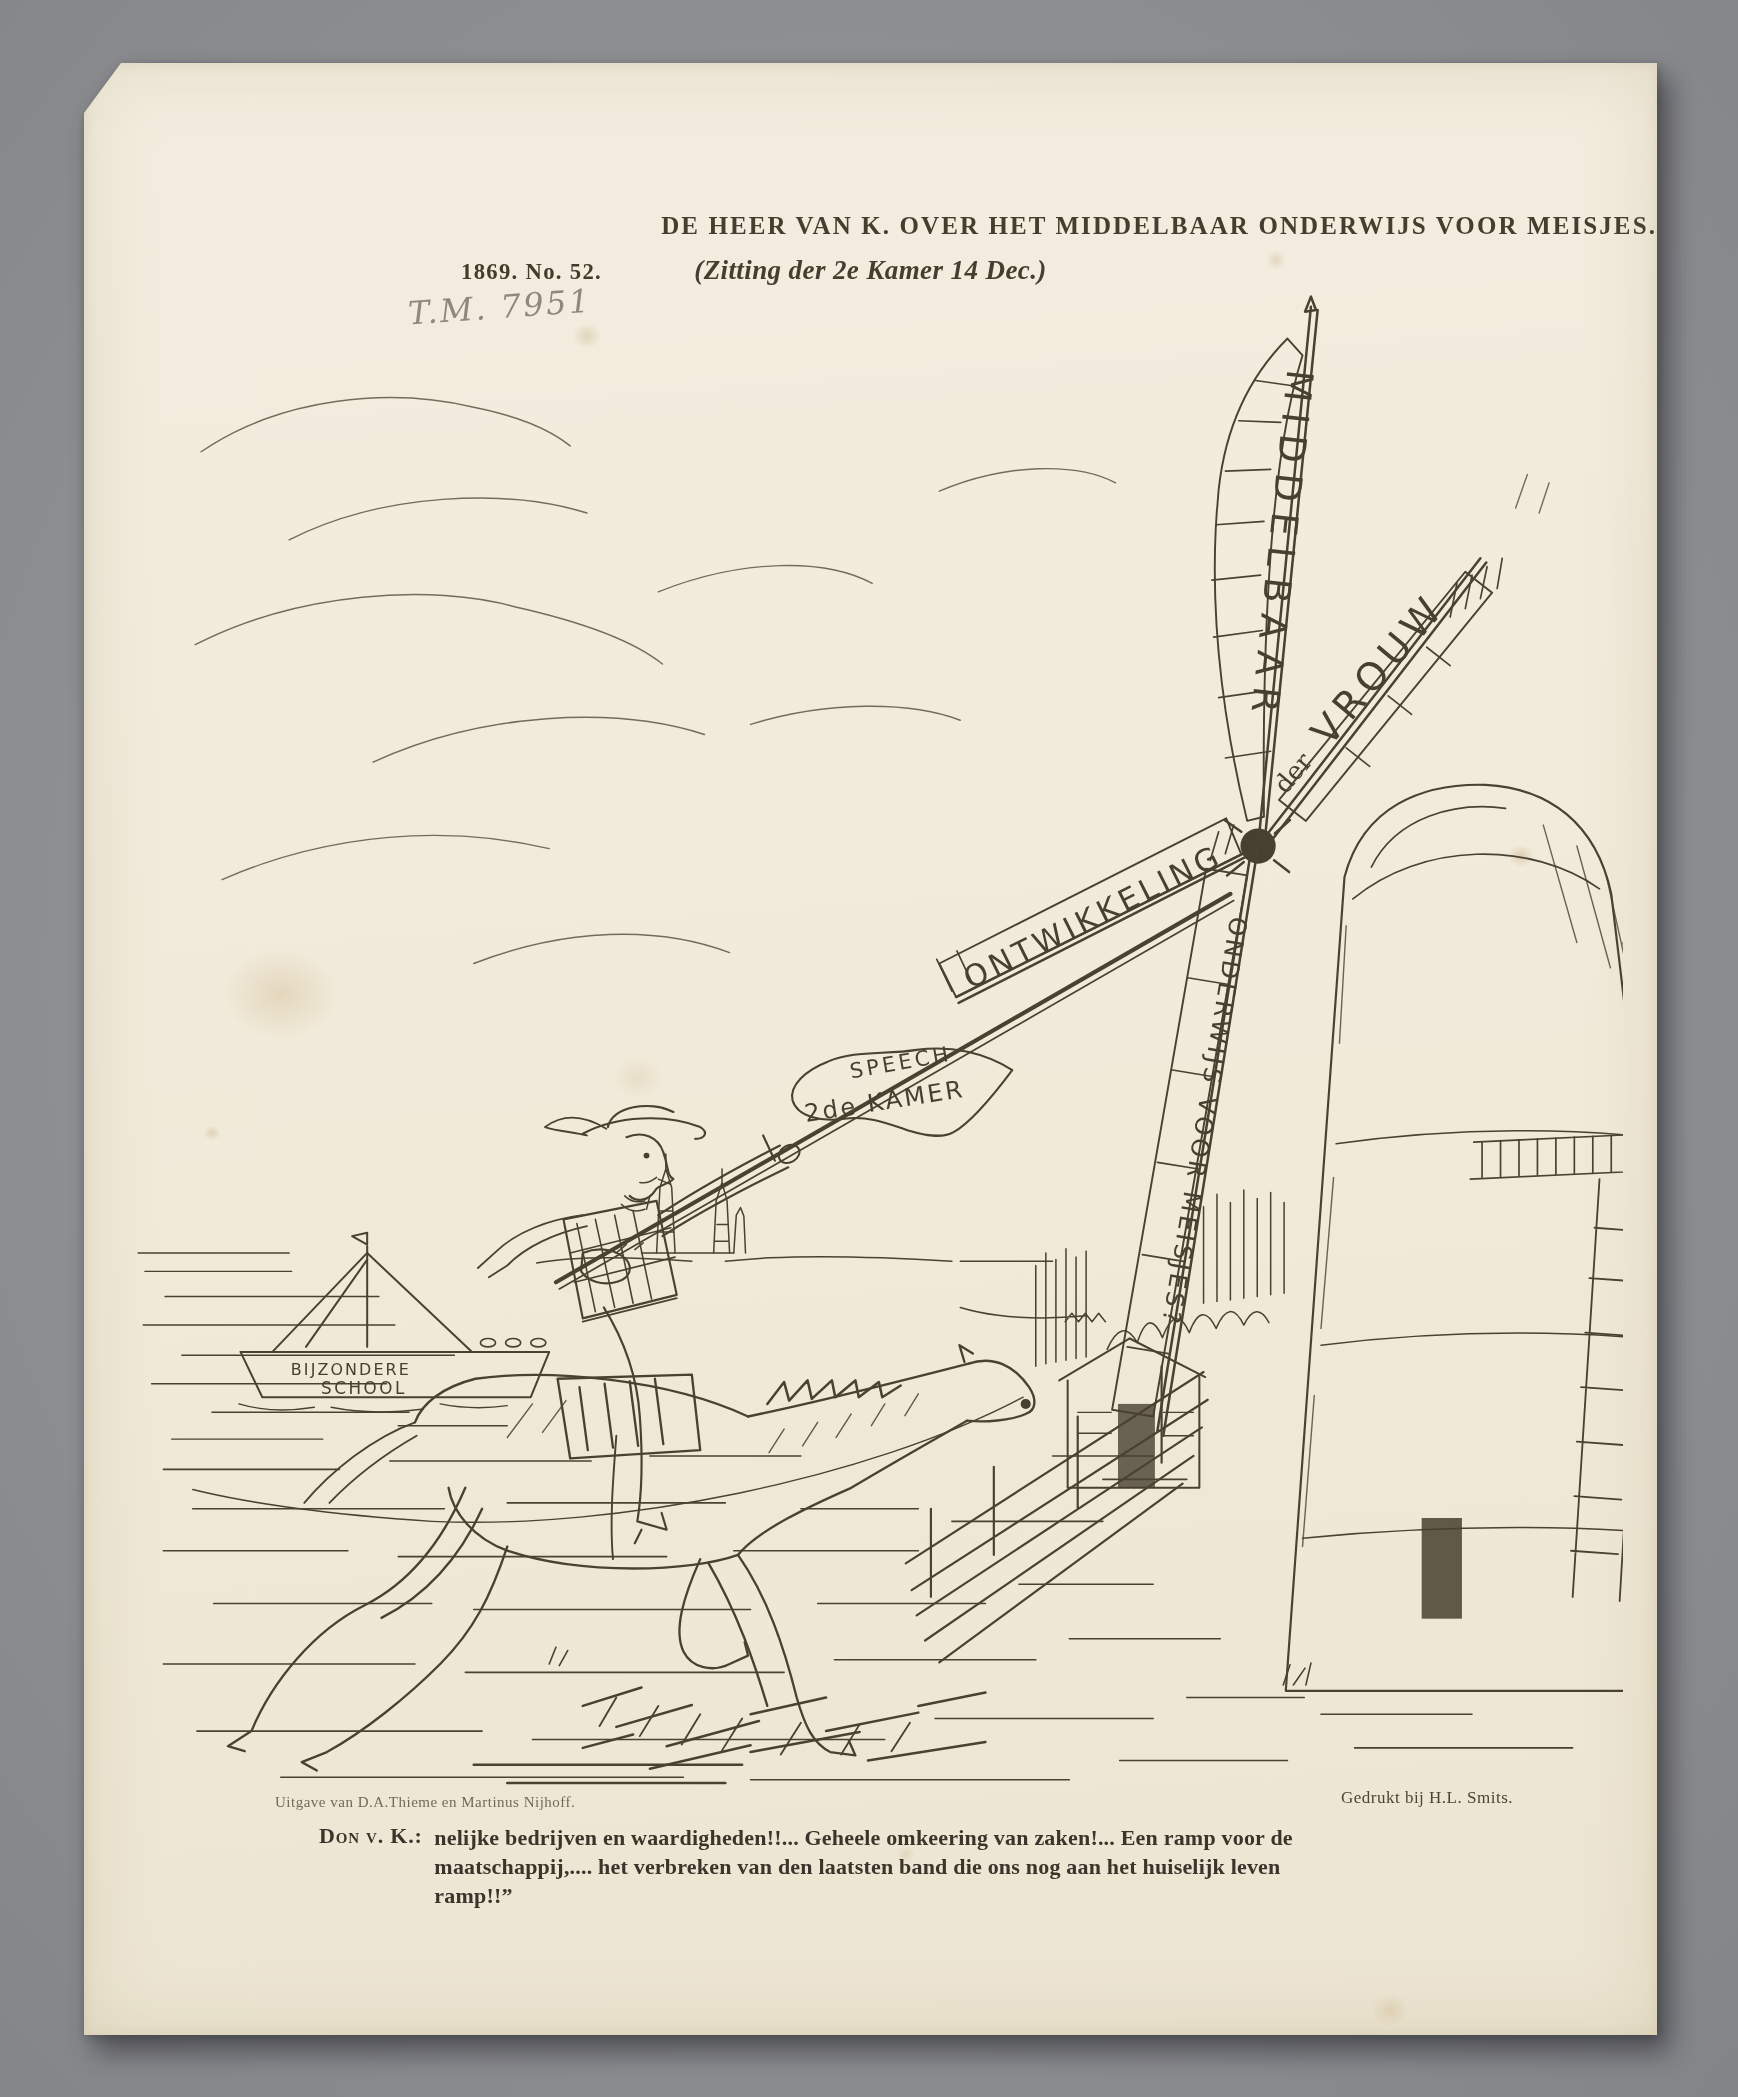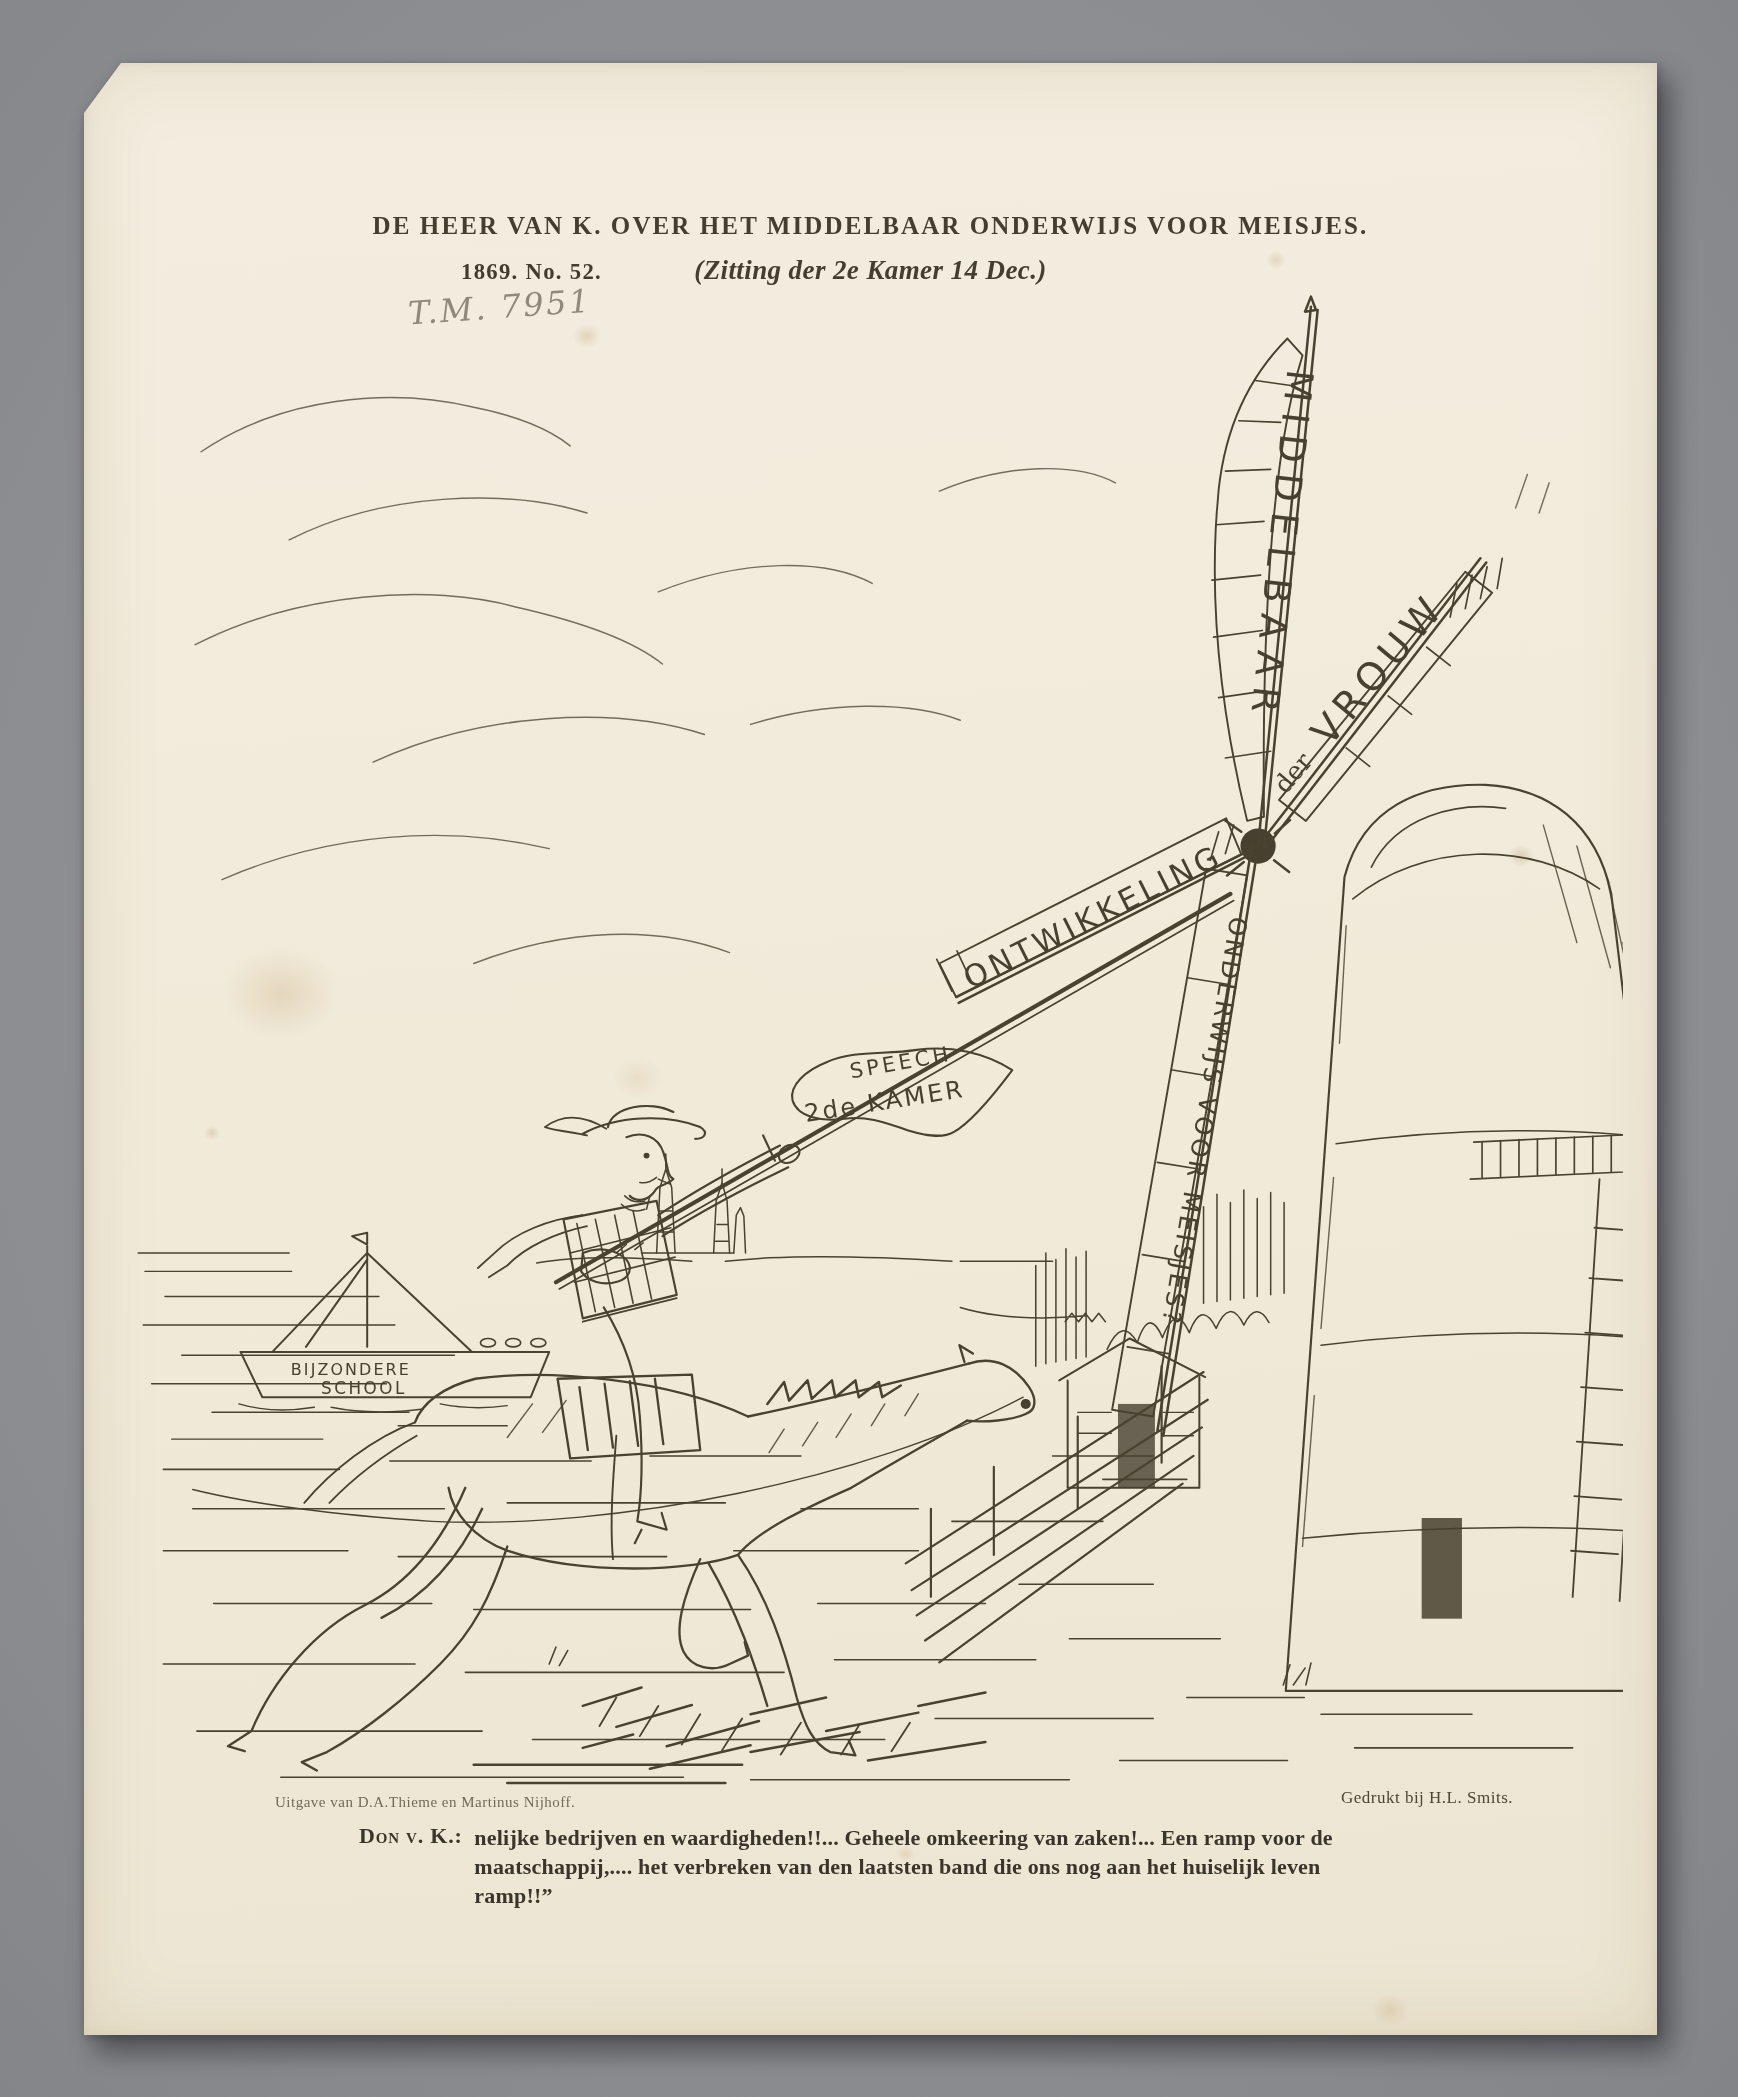--- a/index.html
+++ b/index.html
@@ -26,33 +26,33 @@
       radial-gradient(12.6px 11px at 822px 1791px, rgba(186,150,100,.22), rgba(186,150,100,0) 75%),
       radial-gradient(34px 28.5px at 554px 1015px, rgba(200,168,120,.18), rgba(200,168,120,0) 75%),
       linear-gradient(176deg,#f2eddf 0%,#f0ead9 55%,#ece5d2 100%);
     clip-path:polygon(37px 0px, 1573px 0px, 1573px 1972px, 0px 1972px, 0px 50px);
   }
   .paper::after{
     content:"";position:absolute;inset:0;pointer-events:none;
     box-shadow:inset 0 0 76px rgba(150,125,80,.18), inset 0 0 11.7px rgba(140,115,75,.12);
   }
   .series{position:absolute;left:337px;top:196px;font-weight:bold;font-size:22.7px;letter-spacing:1.3px;color:#423c2d;margin-left:40px;}
-  .title{position:absolute;left:0;right:0;top:149px;margin:0;text-align:center;
+  .title{position:absolute;left:0;right:0;top:149px;margin:0;text-align:right;
     font-size:25px;font-weight:bold;letter-spacing:2.1px;color:#443e2f;}
   .subtitle{position:absolute;left:0;right:0;top:192px;text-align:center;
     font-size:27px;font-weight:bold;font-style:italic;letter-spacing:0.4px;color:#443e2f;}
   .handnote{position:absolute;left:324px;top:225px;
     font-family:"DejaVu Serif",serif;font-style:italic;font-size:32px;
     color:#8f897c;transform:rotate(-4deg);letter-spacing:2.5px;}
   .art{position:absolute;left:29px;top:225px;width:1510px;height:1502px;}
   .imprint{position:absolute;font-size:15px;color:#5a5440;letter-spacing:0.5px;}
   .imprint.left{left:191px;top:1731px;opacity:.85;}
   .imprint.right{right:144px;top:1725px;font-size:17px;color:#4c4636;}
   .caption{position:absolute;left:235px;top:1760px;display:flex;gap:11.7px;
-    font-size:22px;font-weight:bold;color:#3a352b;margin-left:40px;}
+    font-size:22px;font-weight:bold;color:#3a352b;}
   .caption .speaker{font-variant:small-caps;white-space:nowrap;letter-spacing:0.8px;}
   .caption-lines div{white-space:nowrap;line-height:1.32;letter-spacing:0.2px;}
   svg text{fill:#473f2f;font-family:"DejaVu Sans",sans-serif;}
   svg .serifed{font-family:"DejaVu Serif",serif;}
 </style>
 </head>
 <body>
 
 <div class="stage">
   <div class="paper-wrap">

